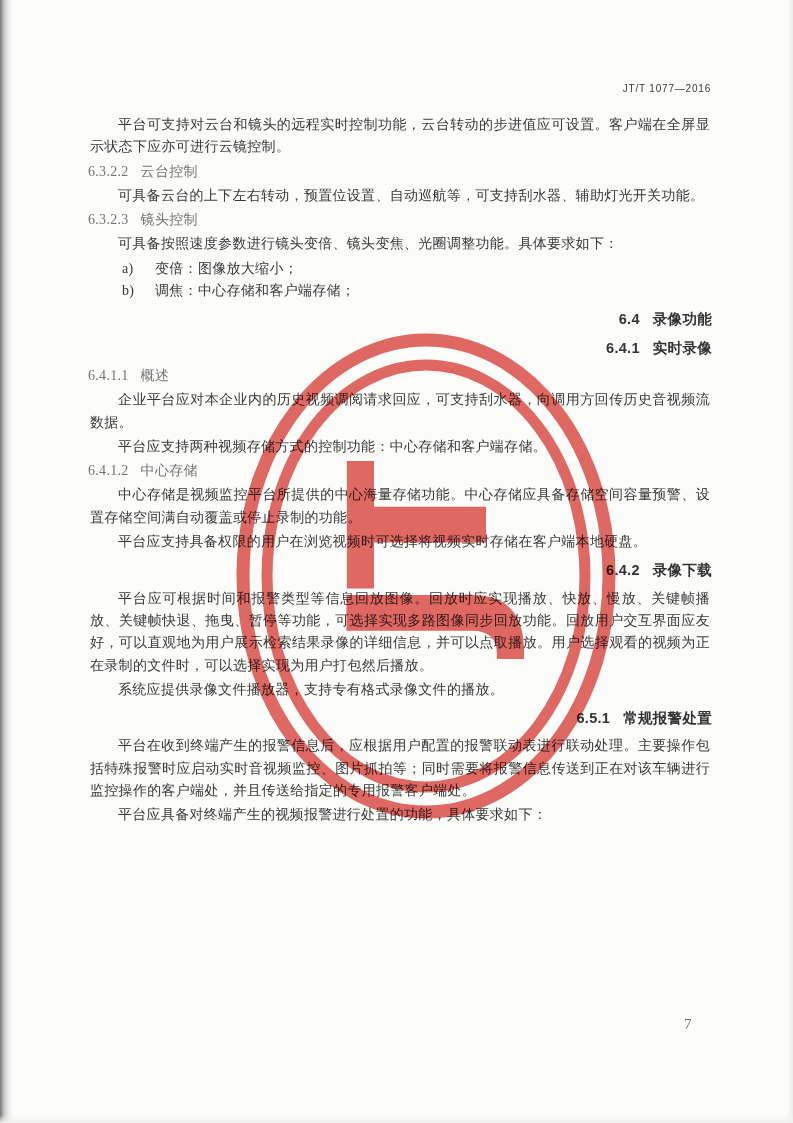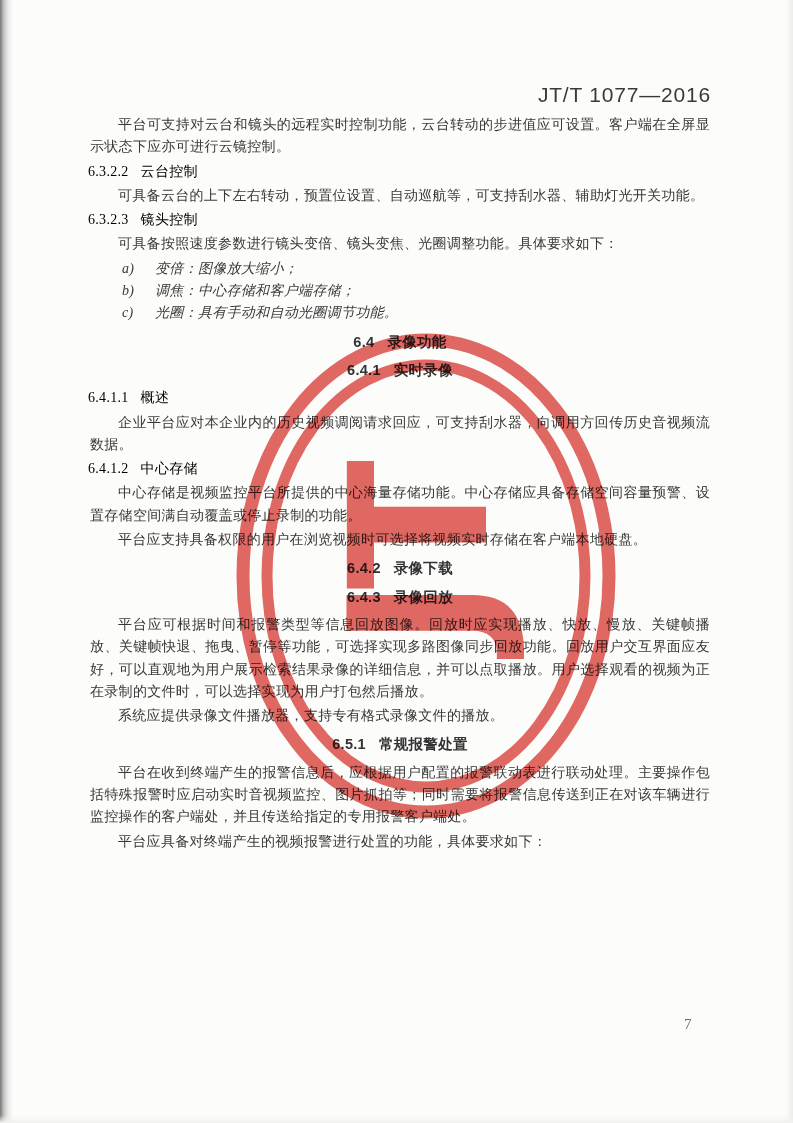--- a/index.html
+++ b/index.html
@@ -17,37 +17,37 @@
     position:absolute;right:0;top:0;bottom:0;width:7px;
     background:linear-gradient(to left,#ededeb 0,rgba(255,255,255,0) 7px);
   }
   .edge-bottom{
     position:absolute;left:0;right:0;bottom:0;height:8px;
     background:linear-gradient(to top,#f1f1ef 0,rgba(255,255,255,0) 8px);
   }
   .doc-code{
     position:absolute;top:83px;right:82px;
     font-family:"Liberation Sans","DejaVu Sans",sans-serif;
-    font-size:21px;color:#3a3a3a;letter-spacing:0.8px;
+    font-size:10px;color:#3a3a3a;letter-spacing:0.8px;
   }
   .content{
     position:absolute;left:88px;top:112px;width:624px;
     font-size:14px;line-height:22.3px;color:#383838;
     text-align:justify;letter-spacing:0.3px;
   }
   .para{margin:2px;text-indent:2em;}
   .h2,.h3{
     font-family:"Liberation Sans","DejaVu Sans",sans-serif;
     font-weight:bold;font-size:14.5px;margin:6px 0;color:#333;
-    text-align:center;
+    text-align:right;
   }
-  .h4{margin:0;color:#000000;text-align:left;}
+  .h4{margin:0;color:#737373;text-align:left;}
   .h2 .num,.h3 .num{margin-right:13px;}
   .h4 .num{margin-right:12px;}
-  .li{margin:0 0 0 34px;font-style:italic;}
+  .li{margin:0 0 0 34px;}
   .li .marker{display:inline-block;width:33px;}
   .page-num{
     position:absolute;left:684px;top:1016px;
     font-size:15px;color:#6d6d6d;
   }
   .stamp{
     position:absolute;left:228px;top:326px;width:396px;height:496px;
     mix-blend-mode:multiply;opacity:0.85;pointer-events:none;
   }
   .stamp text{
@@ -69,35 +69,34 @@
     <p class="para">平台可支持对云台和镜头的远程实时控制功能，云台转动的步进值应可设置。客户端在全屏显示状态下应亦可进行云镜控制。</p>
 
     <div class="h4"><span class="num">6.3.2.2</span><span>云台控制</span></div>
     <p class="para">可具备云台的上下左右转动，预置位设置、自动巡航等，可支持刮水器、辅助灯光开关功能。</p>
 
     <div class="h4"><span class="num">6.3.2.3</span><span>镜头控制</span></div>
     <p class="para">可具备按照速度参数进行镜头变倍、镜头变焦、光圈调整功能。具体要求如下：</p>
 
     <div class="li"><span class="marker">a)</span><span>变倍：图像放大缩小；</span></div>
     <div class="li"><span class="marker">b)</span><span>调焦：中心存储和客户端存储；</span></div>
-    <div class="li"><span class="marker">c)</span><span>光圈：具有手动和自动光圈调节功能。</span></div>
 
     <div class="h2"><span class="num">6.4</span><span>录像功能</span></div>
     <div class="h3"><span class="num">6.4.1</span><span>实时录像</span></div>
     <div class="h4"><span class="num">6.4.1.1</span><span>概述</span></div>
     <p class="para">企业平台应对本企业内的历史视频调阅请求回应，可支持刮水器，向调用方回传历史音视频流数据。</p>
+    <p class="para">平台应支持两种视频存储方式的控制功能：中心存储和客户端存储。</p>
 
     <div class="h4"><span class="num">6.4.1.2</span><span>中心存储</span></div>
     <p class="para">中心存储是视频监控平台所提供的中心海量存储功能。中心存储应具备存储空间容量预警、设置存储空间满自动覆盖或停止录制的功能。</p>
 
     <p class="para">平台应支持具备权限的用户在浏览视频时可选择将视频实时存储在客户端本地硬盘。</p>
 
     <div class="h3"><span class="num">6.4.2</span><span>录像下载</span></div>
 
-    <div class="h3"><span class="num">6.4.3</span><span>录像回放</span></div>
     <p class="para">平台应可根据时间和报警类型等信息回放图像。回放时应实现播放、快放、慢放、关键帧播放、关键帧快退、拖曳、暂停等功能，可选择实现多路图像同步回放功能。回放用户交互界面应友好，可以直观地为用户展示检索结果录像的详细信息，并可以点取播放。用户选择观看的视频为正在录制的文件时，可以选择实现为用户打包然后播放。</p>
     <p class="para">系统应提供录像文件播放器，支持专有格式录像文件的播放。</p>
 
     <div class="h3"><span class="num">6.5.1</span><span>常规报警处置</span></div>
     <p class="para">平台在收到终端产生的报警信息后，应根据用户配置的报警联动表进行联动处理。主要操作包括特殊报警时应启动实时音视频监控、图片抓拍等；同时需要将报警信息传送到正在对该车辆进行监控操作的客户端处，并且传送给指定的专用报警客户端处。</p>
 
     <p class="para">平台应具备对终端产生的视频报警进行处置的功能，具体要求如下：</p>
   </main>
 
   <svg class="stamp" viewBox="0 0 396 496" xmlns="http://www.w3.org/2000/svg">

